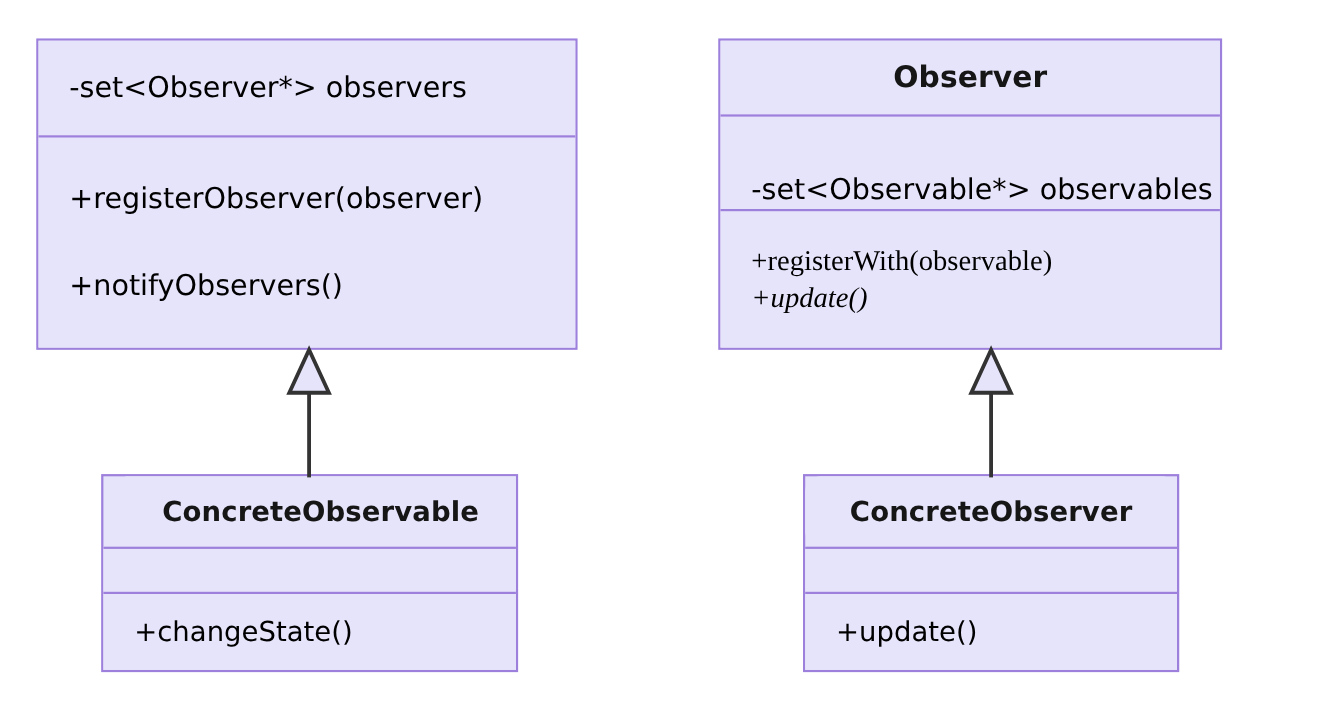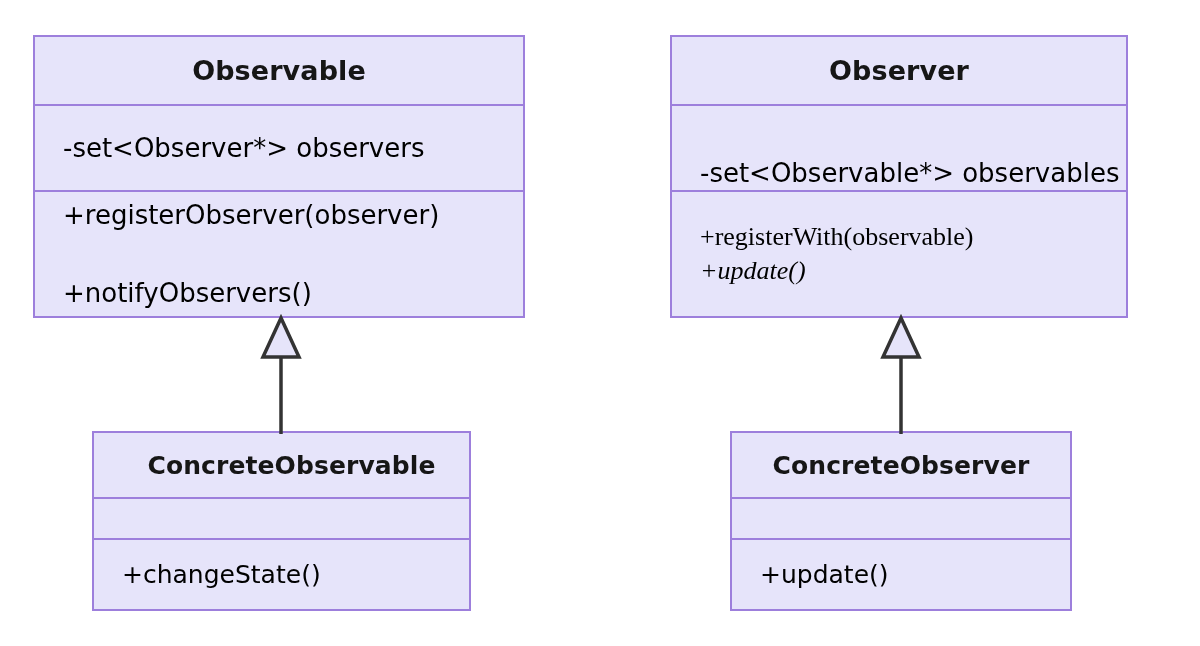--- a/index.html
+++ b/index.html
@@ -82,33 +82,32 @@
   }
   .inheritance svg { display: block; overflow: visible; }
 </style>
 </head>
 <body>
 
 <div id="canvas">
 
   <div class="uml-class top-box" style="left:33px; top:35px; width:492px; height:283px;">
 
-    <div class="uml-compartment class-title" style="height:67px;">Observable</div>
 
     <div class="uml-compartment members" style="height:86px;">
       <div class="member-line">-set&lt;Observer*&gt; observers</div>
     </div>
 
     <div class="uml-compartment members" style="flex:1 1 auto;gap:44px;">
       <div class="member-line">+registerObserver(observer)</div>
       <div class="member-line">+notifyObservers()</div>
     </div>
   </div>
 
-  <div class="uml-class top-box" style="left:670px; top:35px; width:458px; height:283px;">
+  <div class="uml-class top-box" style="left:653px; top:35px; width:458px; height:283px;">
 
     <div class="uml-compartment class-title" style="height:67px;">Observer</div>
 
     <div class="uml-compartment members" style="height:86px;justify-content:flex-end;">
       <div class="member-line">-set&lt;Observable*&gt; observables</div>
     </div>
 
     <div class="uml-compartment members" style="flex:1 1 auto;font-family:Liberation Serif, serif;">
       <div class="member-line">+registerWith(observable)</div>
       <div class="member-line abstract">+update()</div>

